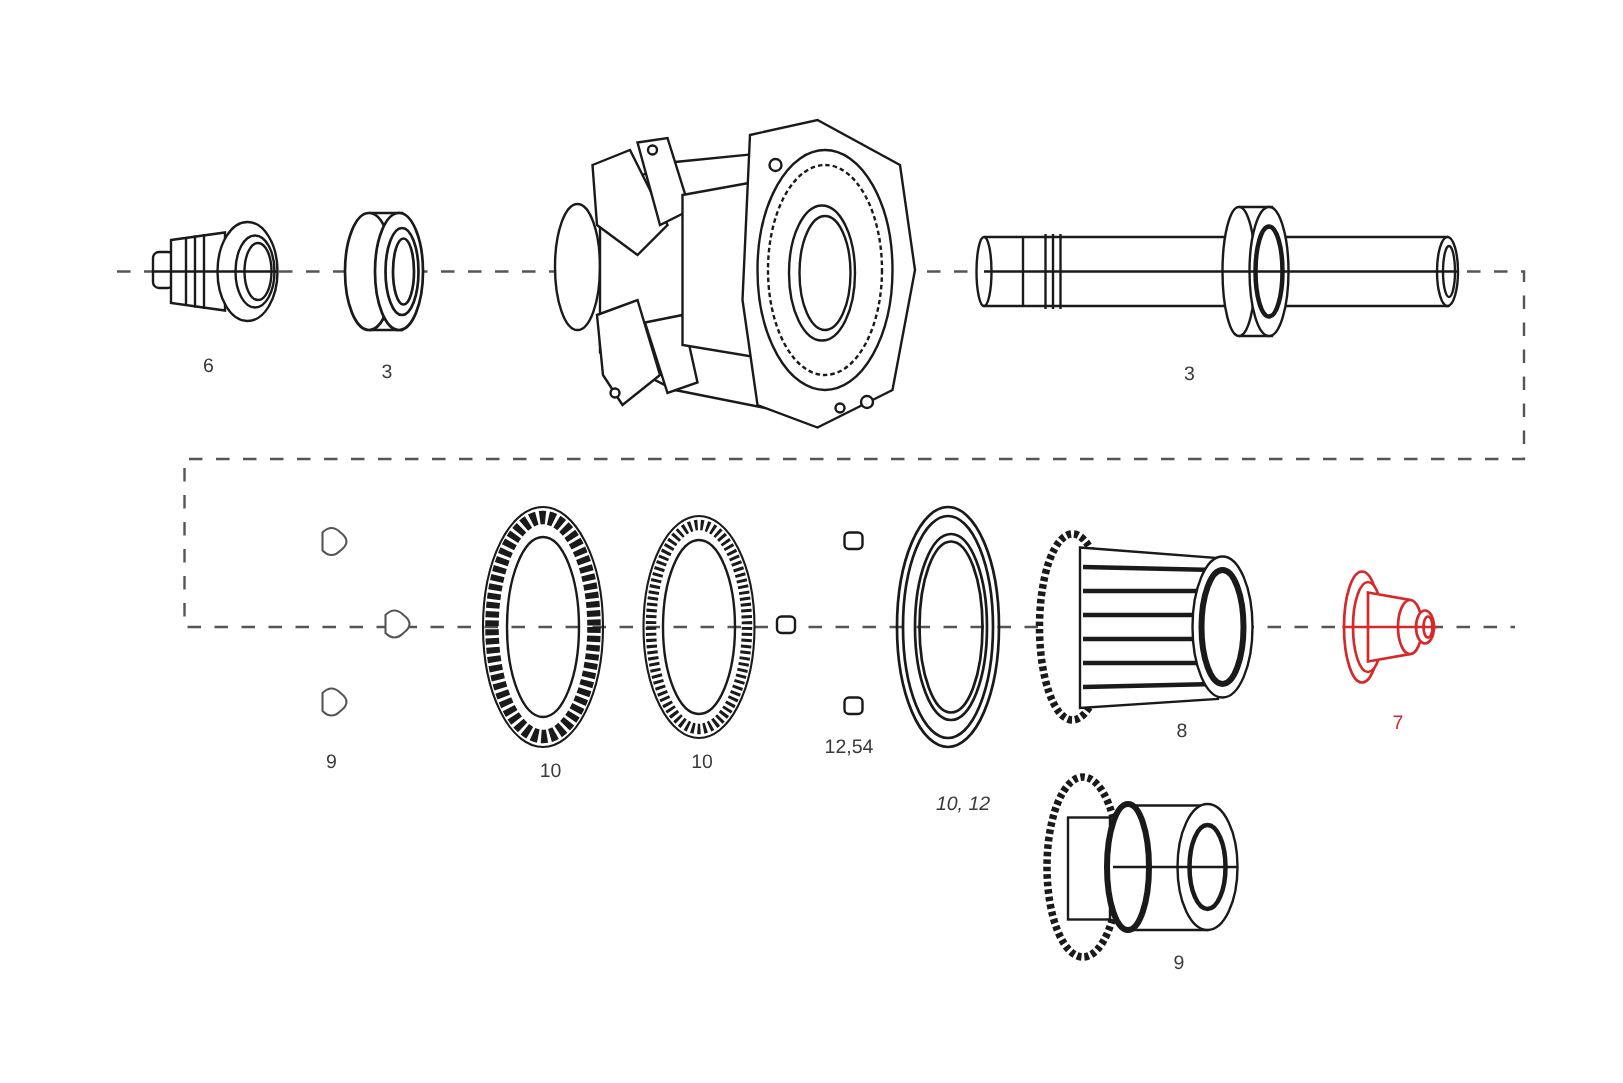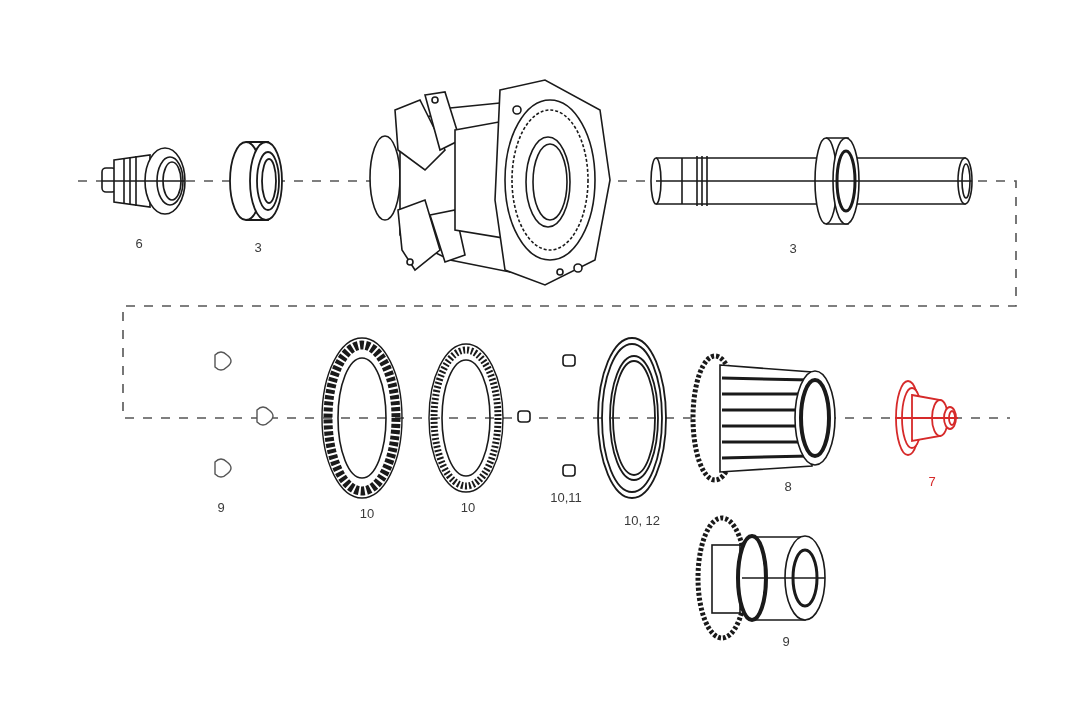--- a/index.html
+++ b/index.html
@@ -141,18 +141,18 @@
   </g>
 </svg>
 
   
   <span class="label" style="left:139px; top:236px;">6</span>
   <span class="label" style="left:258px; top:240px;">3</span>
   <span class="label" style="left:793px; top:241px;">3</span>
   <span class="label" style="left:221px; top:500px;">9</span>
   <span class="label" style="left:367px; top:506px;">10</span>
   <span class="label" style="left:468px; top:500px;">10</span>
-  <span class="label" style="left:566px; top:490px;">10,11</span>
-  <span class="label" style="left:642px; top:513px;">10, 12</span>
+  <span class="label" style="left:566px; top:490px;">12,54</span>
+  <span class="label" style="left:642px; top:528px;font-style:italic;">10, 12</span>
   <span class="label" style="left:788px; top:479px;">8</span>
   <span class="label hl" style="left:932px; top:474px;">7</span>
   <span class="label" style="left:786px; top:634px;">9</span>
 </div>
 
 </body></html>

